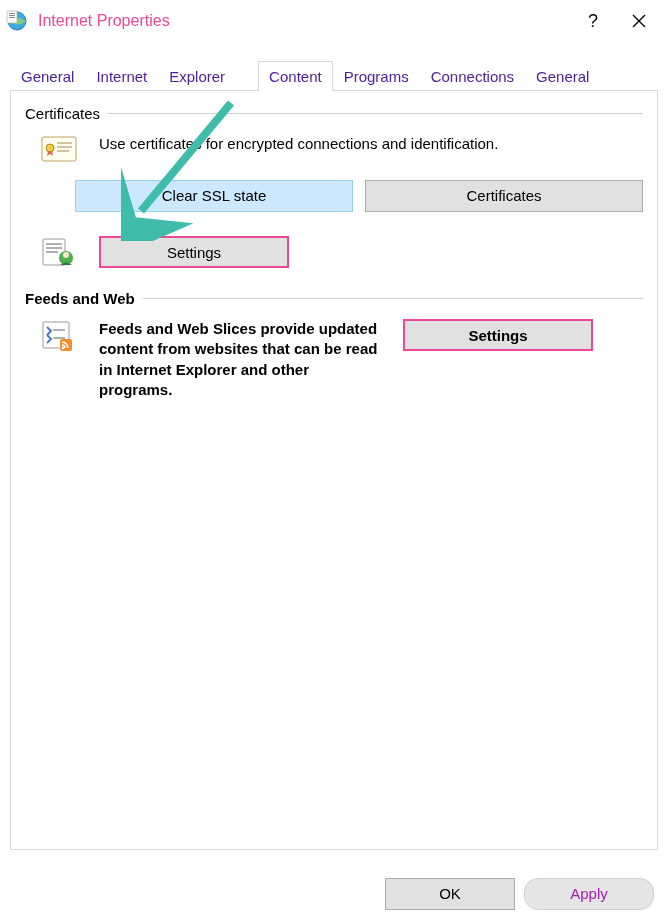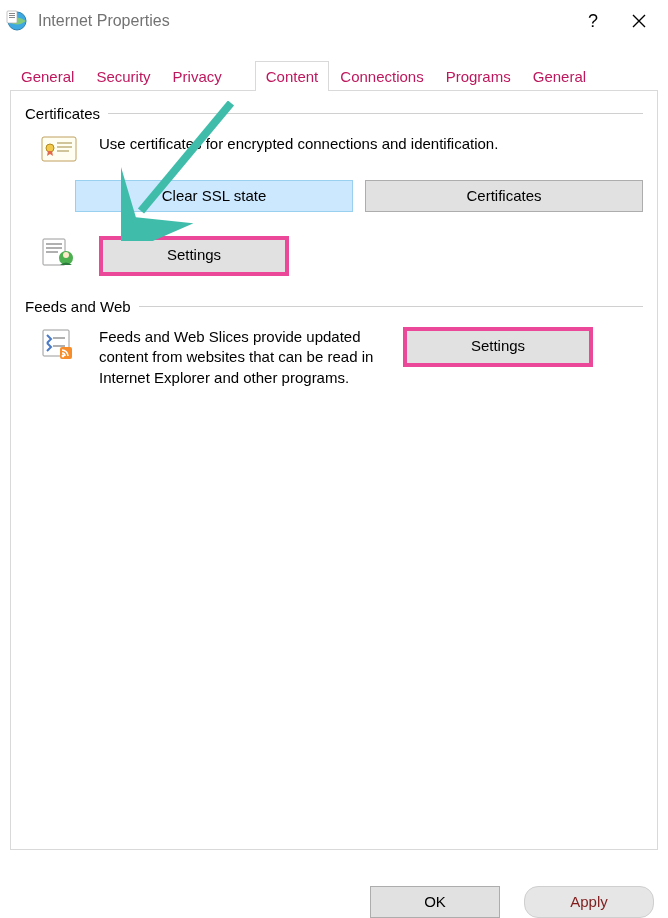--- a/index.html
+++ b/index.html
@@ -16,40 +16,40 @@
     .titlebar {
       height: 42px;
       display: flex;
       align-items: center;
       padding: 0 6px;
       font-size: 16px;
     }
     .titlebar-icon {
       width: 22px; height: 22px; margin-right: 10px; position: relative;
     }
-    .titlebar-title { flex: 1; color: #737373; }
+    .titlebar-title { flex: 1; color: #ec4899; }
     .titlebar-btn {
       width: 46px; height: 32px; display:flex; align-items:center; justify-content:center;
       color: #000; font-size: 18px; background:transparent; border:none;
     }
     .tabrow {
       display: flex;
       align-items: flex-end;
       padding: 0 10px;
       margin-top: 18px;
       position: relative;
     }
     .tab {
       padding: 6px 10px 6px 10px;
       border: 1px solid transparent;
       border-bottom: none;
       position: relative;
       top: 1px;
       font-size: 15px;
-      color: #be185d;
+      color: #4c1d95;
       cursor: default;
     }
     .tab.active {
       border-color: #d9d9d9;
       background: #fff;
       z-index: 2;
       margin-left: 22px;
     }
     .tabcontent {
       border: 1px solid #d9d9d9;
@@ -66,28 +66,28 @@
     .group-body { padding-left: 8px; }
     .row { display:flex; align-items:flex-start; gap:14px; }
     .icon-slot { flex: 0 0 52px; display:flex; justify-content:center; padding-top:2px; }
     .desc { flex:1; font-size:15px; line-height:1.35; color:#000; padding-right: 4px;}
     .btnrow { display:flex; gap:12px; margin-top:16px; margin-left:42px;}
     .winbtn {
       flex:1; height:32px; background:#e1e1e1; border:1px solid #adadad;
       font-size:15px; text-align:center; line-height:30px; cursor:default;
     }
     .winbtn.highlight { background:#cce8ff; border-color:#99cfef; }
-    .side-btn { width: 190px; height: 40px; background:#e1e1e1; border:4px solid #ec4899; font-size:15px; text-align:center; line-height:30px; }
+    .side-btn { width: 190px; height: 32px; background:#e1e1e1; border:2px solid #ec4899; font-size:15px; text-align:center; line-height:30px; }
     .footer {
       position: absolute; bottom: 0; right: 0; left:0;
-      height: 48px; display:flex; justify-content:flex-end; align-items:flex-end;
-      gap:24px; padding-right:14px;
+      height: 48px; display:flex; justify-content:flex-end; align-items:center;
+      gap:9px; padding-right:14px;
     }
     .footer .winbtn { width:130px; flex:none; }
-    .footer .winbtn.disabled { color:#7f1d1d; background:#e6e6e6; border-color:#cfcfcf;border-radius:14px; }
+    .footer .winbtn.disabled { color:#a21caf; background:#e6e6e6; border-color:#cfcfcf;border-radius:14px; }
     
     .arrow-overlay {
       position:absolute; pointer-events:none;
     }
   </style>
 </head>
 <body>
 
 <div class="titlebar">
   <span class="titlebar-icon">
@@ -104,25 +104,25 @@
   <button class="titlebar-btn">?</button>
   <button class="titlebar-btn">
     <svg width="14" height="14" viewBox="0 0 14 14">
         <path d="M1 1 L13 13 M13 1 L1 13" stroke="#000" stroke-width="1.4"></path>
       </svg>
   </button>
 </div>
 
 <div class="tabrow">
   <div class="tab">General</div>
-  <div class="tab">Security</div>
-  <div class="tab">Privacy</div>
+  <div class="tab">Internet</div>
+  <div class="tab">Explorer</div>
   <div class="tab active">Content</div>
+  <div class="tab">Programs</div>
   <div class="tab">Connections</div>
-  <div class="tab">Programs</div>
   <div class="tab">General</div>
 </div>
 
 <div class="tabcontent">
 
   <div class="group">
     <div class="group-header">
       <span class="group-label">Certificates</span>
       <span class="group-line"></span>
     </div>
@@ -159,21 +159,21 @@
             <circle cx="24" cy="20" r="7" fill="#4caf50"></circle>
             <circle cx="24" cy="17" r="3" fill="#fde8c8"></circle>
             <path d="M18 27 Q24 22 30 27" fill="#2b7a3b"></path>
           </svg>
         </span>
         <div class="side-btn">Settings</div>
       </div>
     </div>
   </div>
 
-  <div class="group" style="margin-top:10px;">
+  <div class="group" style="margin-top:10px;font-weight:bold;">
     <div class="group-header">
       <span class="group-label">Feeds and Web</span>
       <span class="group-line"></span>
     </div>
     <div class="group-body">
       <div class="row">
         <span class="icon-slot">
           <svg width="34" height="30" viewBox="0 0 34 30">
             <rect x="1" y="1" width="26" height="26" rx="1" fill="#fff" stroke="#9a9a9a"></rect>
             <path d="M5 6 L9 10 L5 14" fill="none" stroke="#4a79c7" stroke-width="2"></path>

